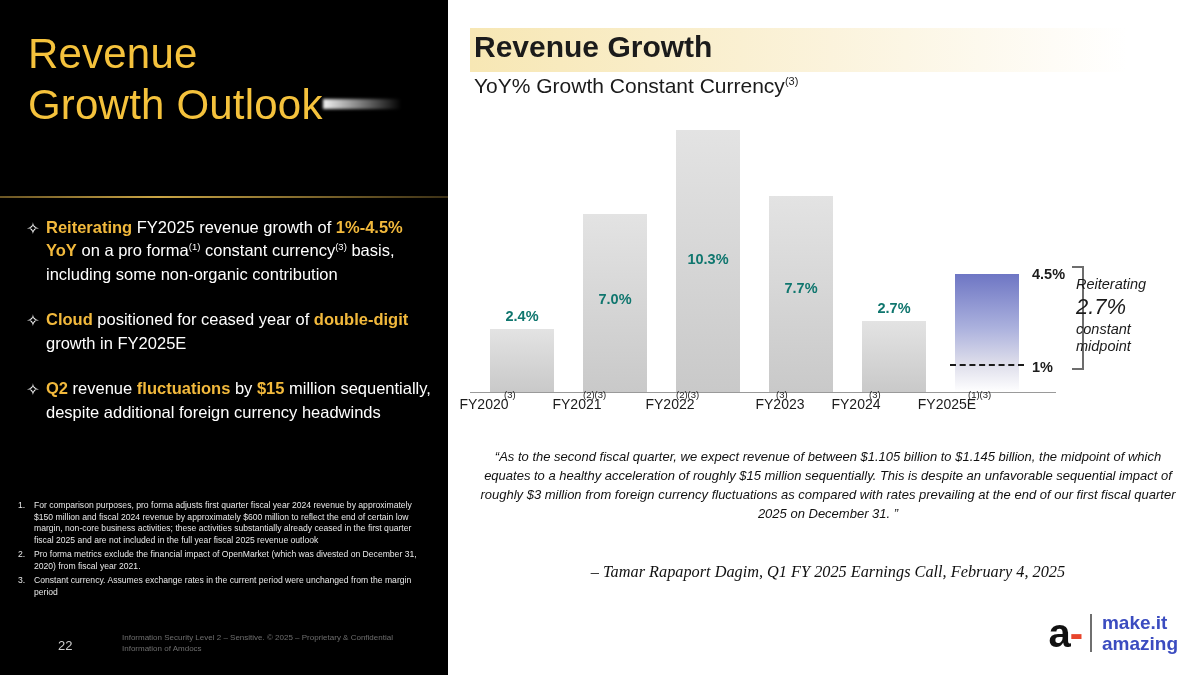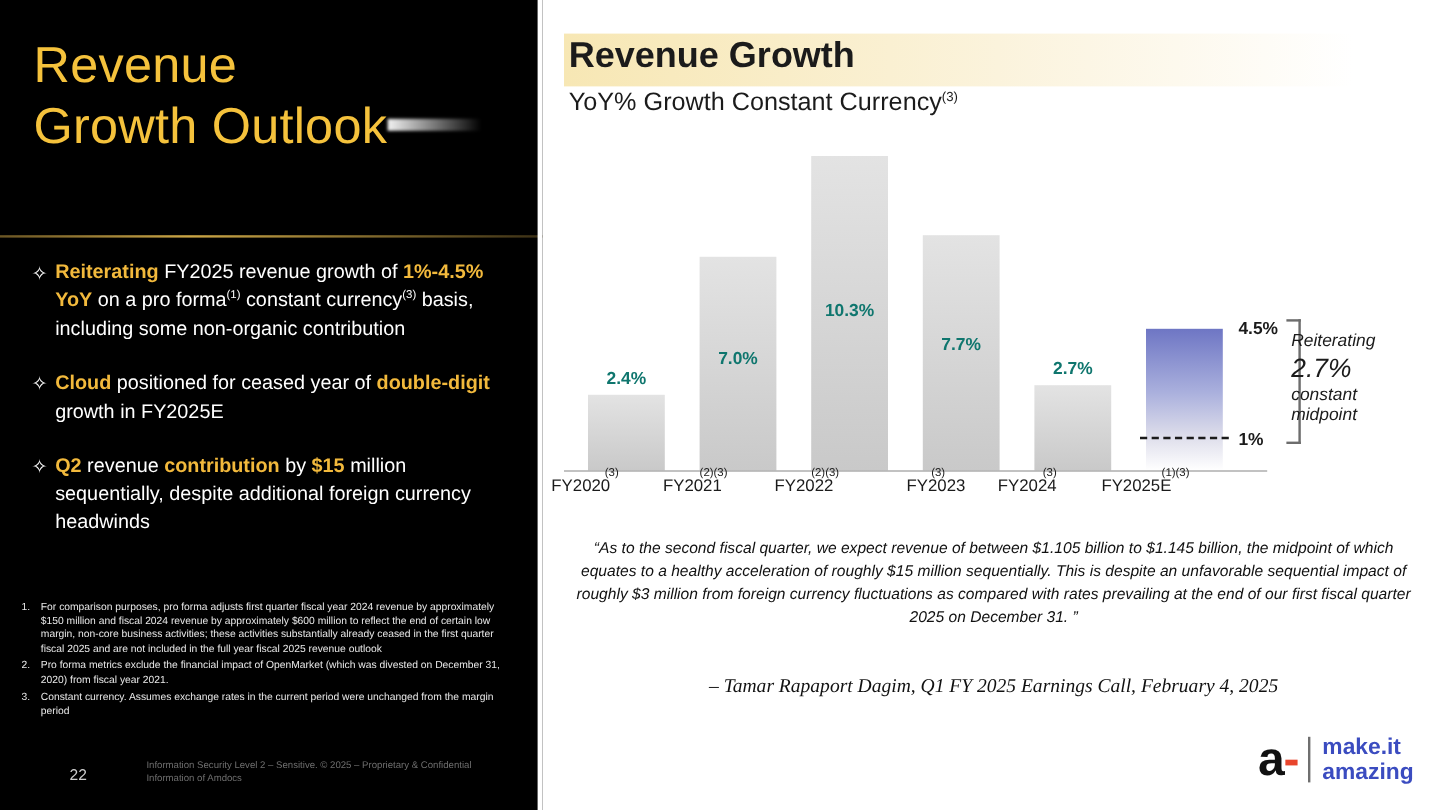--- a/index.html
+++ b/index.html
@@ -292,21 +292,21 @@
     <div class="bullet">
       <div class="spark">✧</div>
       <div class="btext">
         <span class="gold">Cloud</span><span> positioned for ceased year of </span><span class="gold">double-digit</span><span> growth in FY2025E</span>
       </div>
     </div>
 
     <div class="bullet">
       <div class="spark">✧</div>
       <div class="btext">
-        <span class="gold">Q2</span><span> revenue </span><span class="gold">contribution</span><span> by </span><span class="gold">$15</span><span> million sequentially, despite additional foreign currency headwinds</span>
+        <span class="gold">Q2</span><span> revenue </span><span class="gold">fluctuations</span><span> by </span><span class="gold">$15</span><span> million sequentially, despite additional foreign currency headwinds</span>
       </div>
     </div>
 
   </div>
 
   <div class="footnotes">
     <div class="fn-row">
       <div class="fn-num">1.</div>
       <div class="fn-txt">For comparison purposes, pro forma adjusts first quarter fiscal year 2024 revenue by approximately $150 million and fiscal 2024 revenue by approximately $600 million to reflect the end of certain low margin, non-core business activities; these activities substantially already ceased in the first quarter fiscal 2025 and are not included in the full year fiscal 2025 revenue outlook</div>
     </div>

